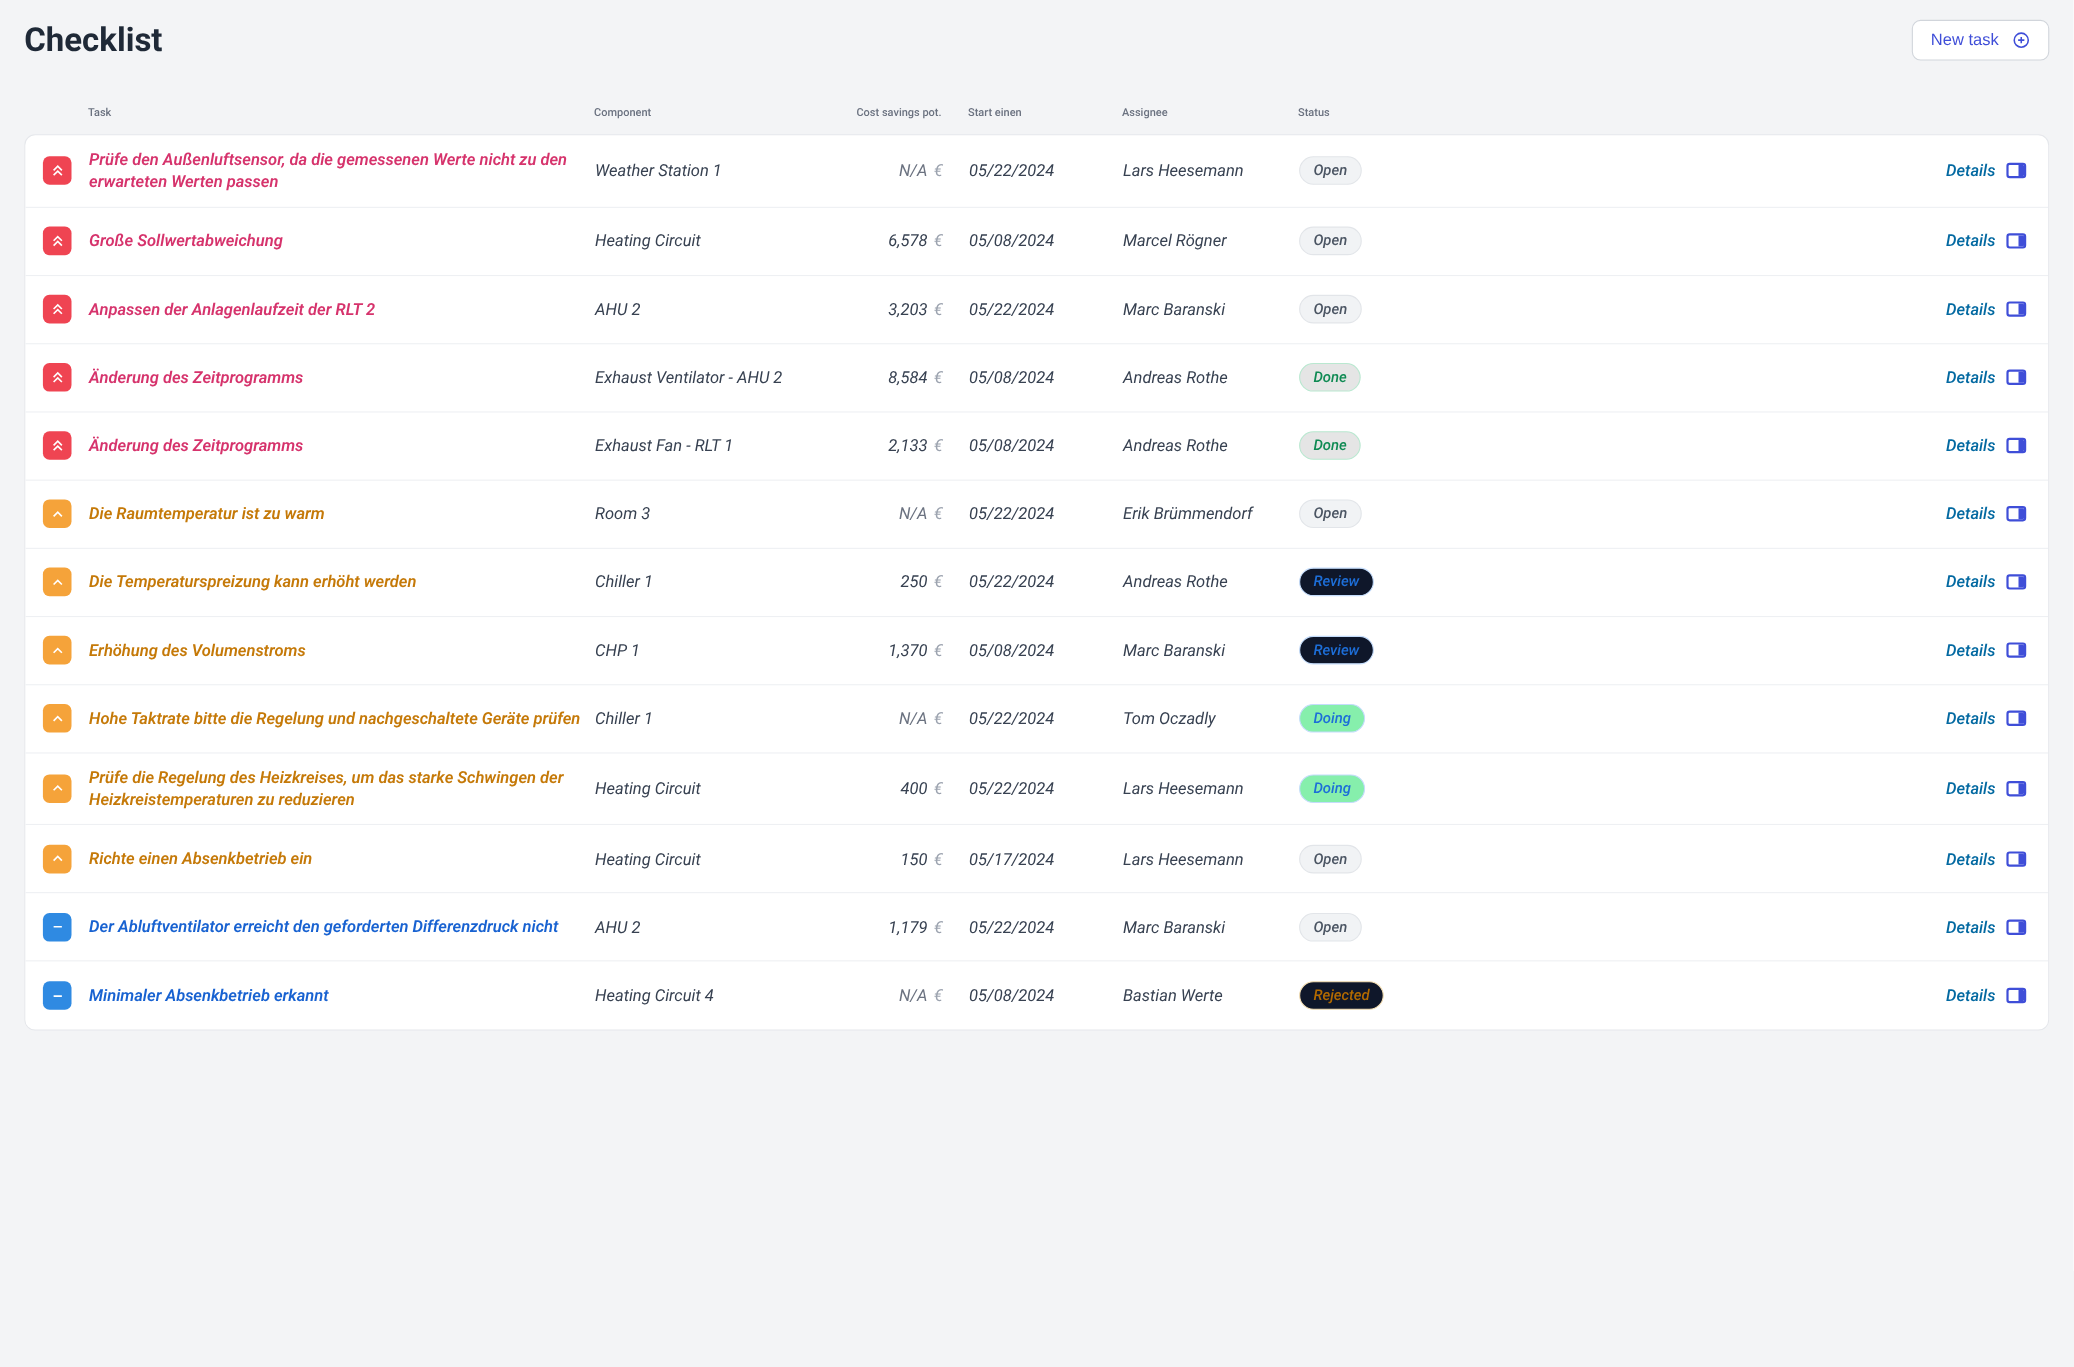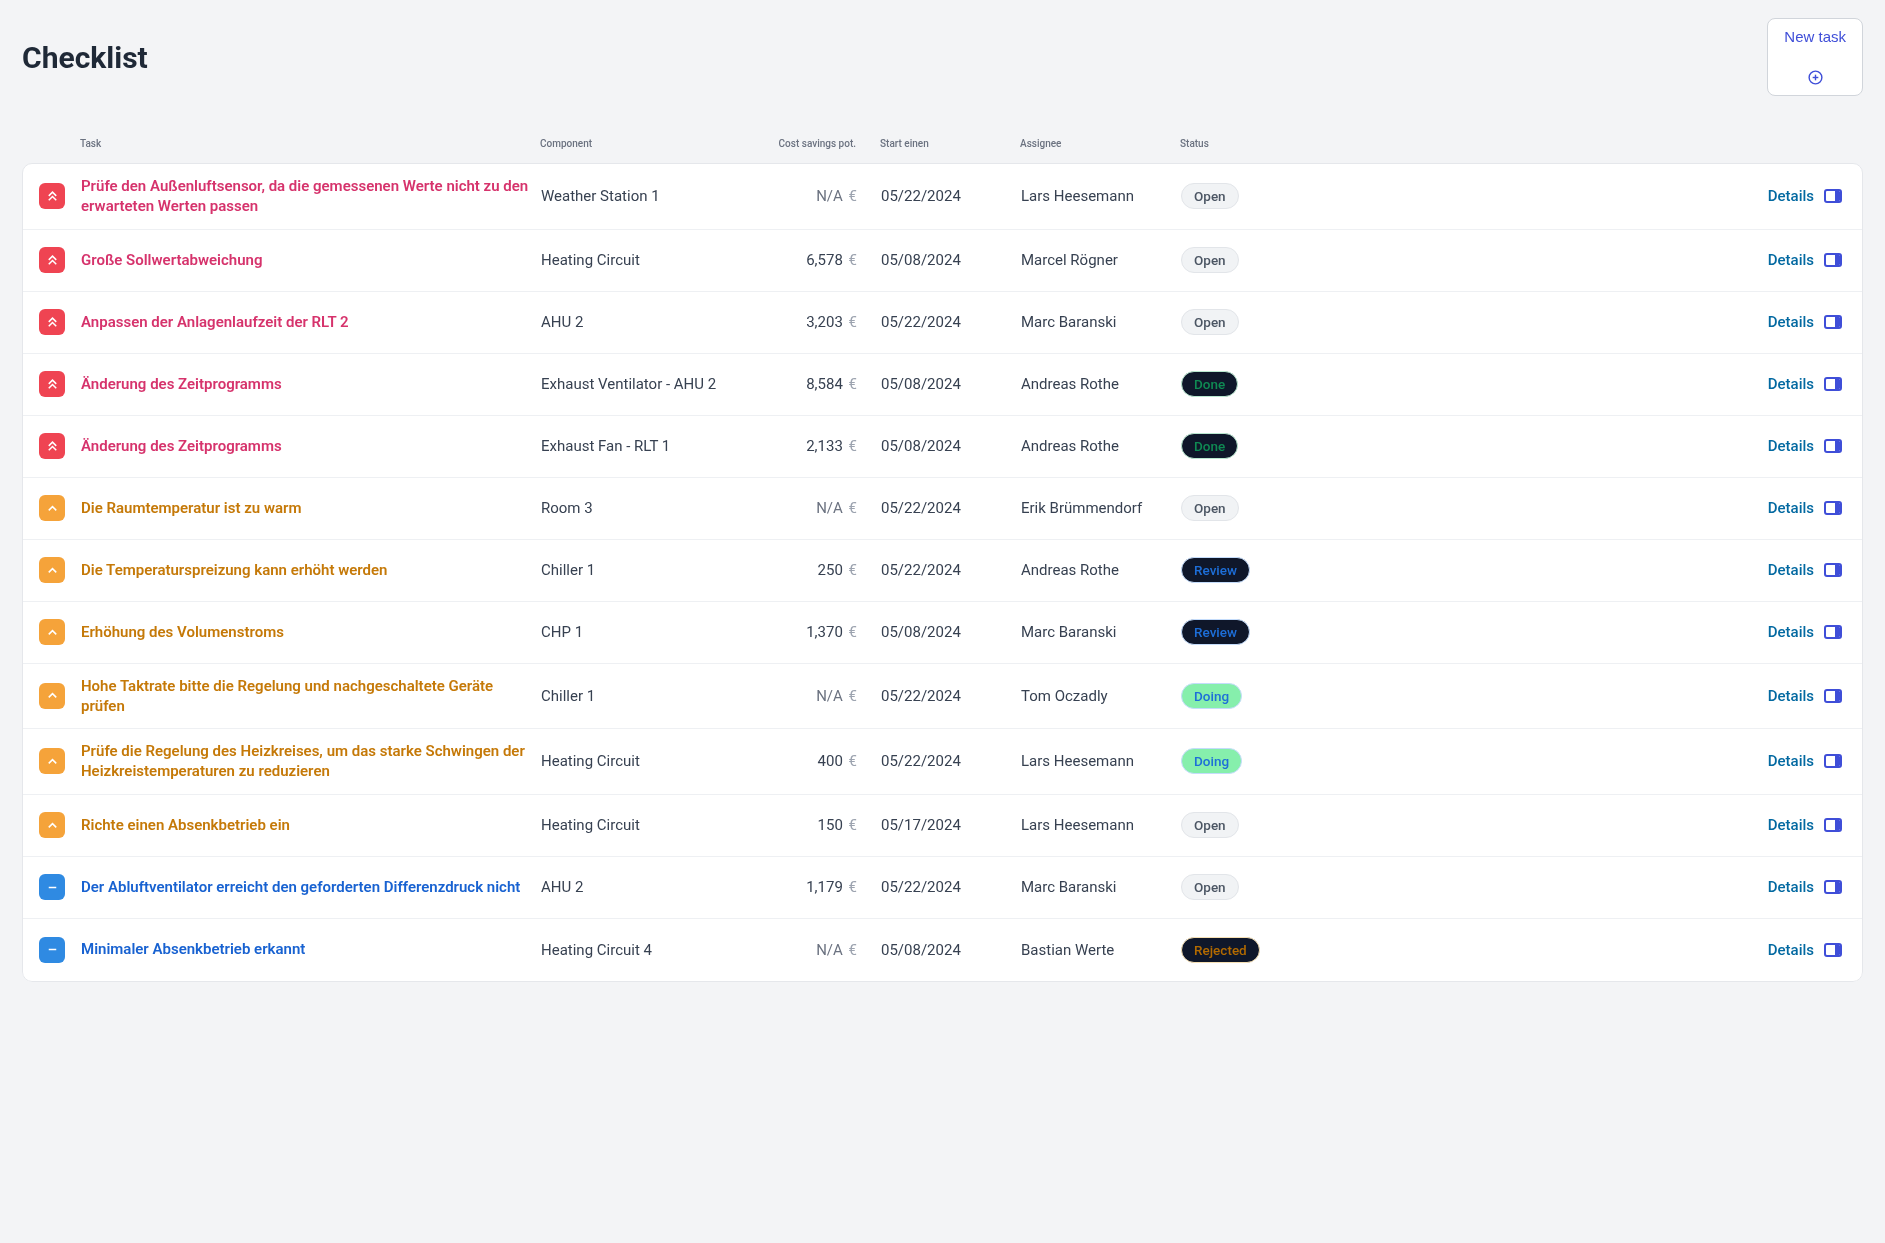--- a/index.html
+++ b/index.html
@@ -16,30 +16,29 @@
     margin-bottom: 28px;
   }
   .page-title {
     font-size: 30px;
     font-weight: 700;
     color: #1f2937;
   }
   .new-task-btn {
     display: inline-flex;
     align-items: center;
-    gap: 24px;
+    gap: 12px;
     background: #fff;
     border: 1px solid #d1d5db;
     border-radius: 8px;
     padding: 9px 16px;
     font-size: 15px;
     font-weight: 500;
     color: #3f4ed8;
     cursor: pointer;
-    flex-direction: column;
   }
   .new-task-btn svg { width: 17px; height: 17px; }
 
   .table-wrap {
     border-radius: 10px;
     overflow: hidden;
   }
   .thead {
     display: grid;
     grid-template-columns: 52px 460px 210px 130px 140px 160px 150px 1fr;
@@ -57,20 +56,21 @@
     border-radius: 10px;
     overflow: hidden;
   }
   .row {
     display: grid;
     grid-template-columns: 52px 460px 210px 130px 140px 160px 150px 1fr;
     align-items: center;
     border-bottom: 1px solid #eef0f3;
     min-height: 62px;
     padding: 12px 0;
+    font-style: italic;
   }
   .row:last-child { border-bottom: none; }
   .row > div { padding: 0 6px; }
 
   .pri-icon {
     width: 26px; height: 26px;
     border-radius: 6px;
     display: flex; align-items: center; justify-content: center;
     margin-left: 10px;
   }
@@ -104,21 +104,21 @@
   .status-cell { display:flex; }
   .status {
     display: inline-block;
     font-size: 13.5px;
     font-weight: 500;
     padding: 4px 12px;
     border-radius: 999px;
     border: 1px solid transparent;
   }
   .st-open   { background:#f1f3f5; color:#4b5563; border-color:#e2e5e9; }
-  .st-done   { background:#0f172a; color:#0f8a53; border-color:#b9e8d0; }
+  .st-done   { background:#e5e5e5; color:#0f8a53; border-color:#b9e8d0; }
   .st-review { background:#0f172a; color:#1d6ed8; border-color:#c4dcfb; }
   .st-doing  { background:#86efac; color:#1d6ed8; border-color:#c4dcfb; }
   .st-rejected{ background:#0f172a; color:#b26a00; border-color:#f6e0b4; }
 
   .details-cell {
     display: flex;
     align-items: center;
     justify-content: flex-end;
     gap: 10px;
     padding-right: 20px !important;

